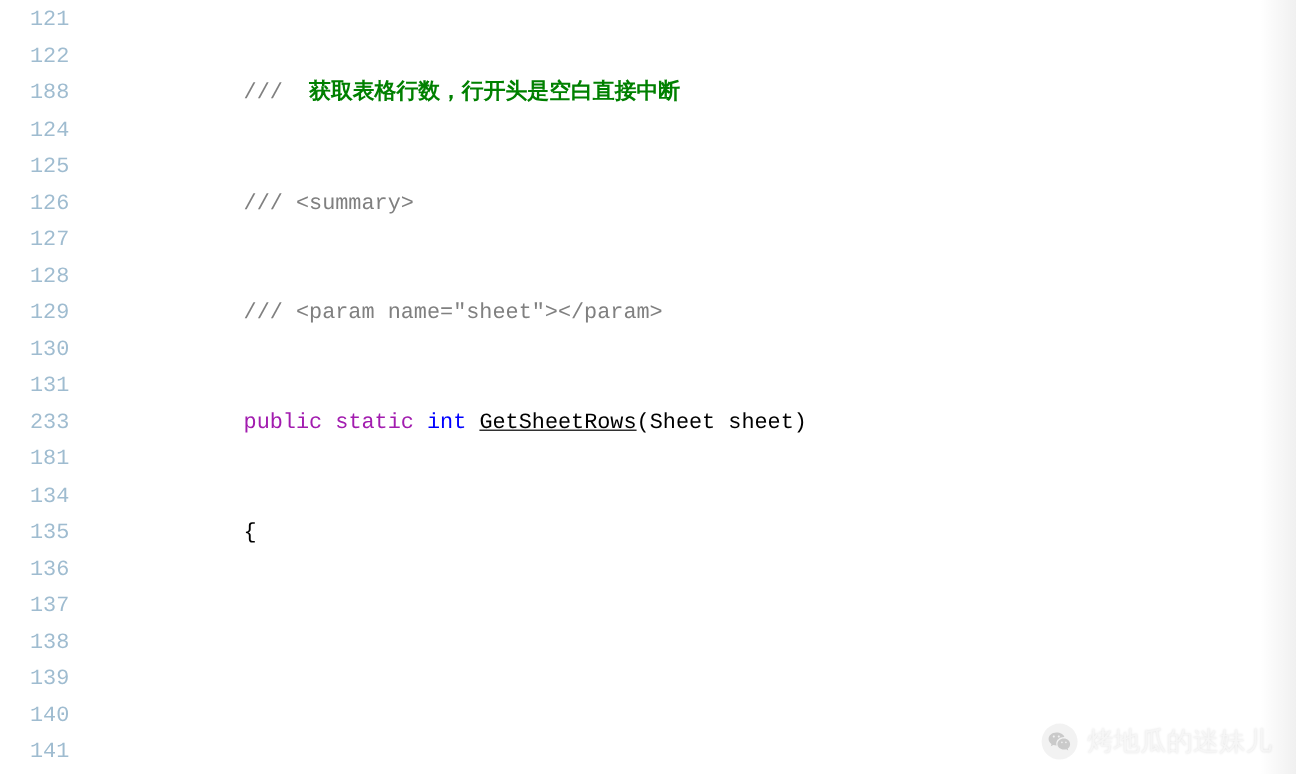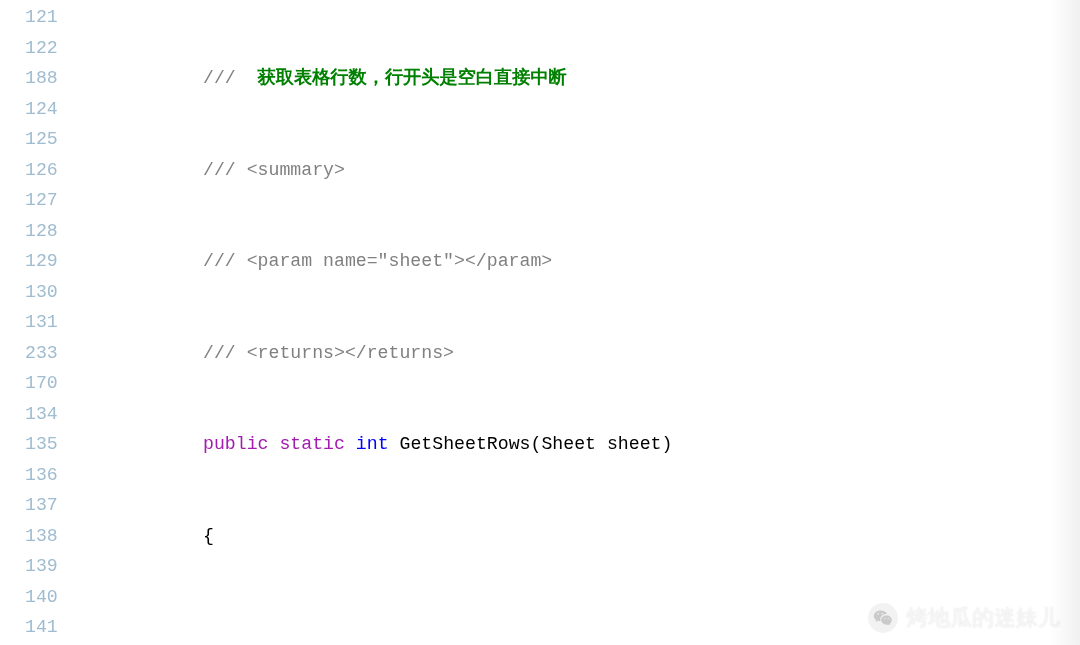--- a/index.html
+++ b/index.html
@@ -41,21 +41,21 @@
   }
   .code-line {
     height: 30.5px;
   }
   .tok-comment-slash { color: #808080; }
   .tok-comment-tag   { color: #808080; }
   .tok-comment-text  { color: #008000; font-weight: bold; }
   .tok-keyword       { color: #a21caf; }
   .tok-type          { color: #0000ff; }
   .tok-typeident     { color: #000000; }
-  .tok-method        { color: #000000; }
+  .tok-method        { color: #000000; text-decoration: underline; }
   .tok-ident         { color: #000000; }
   .tok-punct         { color: #000000; }
 
   .watermark {
     position: absolute;
     right: 20px;
     bottom: 12px;
     display: flex;
     align-items: center;
     gap: 8px;
@@ -98,36 +98,35 @@
     <div class="gutter-line">188</div>
     <div class="gutter-line">124</div>
     <div class="gutter-line">125</div>
     <div class="gutter-line">126</div>
     <div class="gutter-line">127</div>
     <div class="gutter-line">128</div>
     <div class="gutter-line">129</div>
     <div class="gutter-line">130</div>
     <div class="gutter-line">131</div>
     <div class="gutter-line">233</div>
-    <div class="gutter-line">170</div>
+    <div class="gutter-line">181</div>
     <div class="gutter-line">134</div>
     <div class="gutter-line">135</div>
     <div class="gutter-line">136</div>
     <div class="gutter-line">137</div>
     <div class="gutter-line">138</div>
     <div class="gutter-line">139</div>
     <div class="gutter-line">140</div>
     <div class="gutter-line">141</div>
   </div>
 
   <div class="code">
     <div class="code-line"><span>            </span><span class="tok-comment-slash">///</span><span class="tok-comment-text">  获取表格行数，行开头是空白直接中断</span></div>
     <div class="code-line"><span>            </span><span class="tok-comment-slash">///</span><span class="tok-comment-tag"> &lt;summary&gt;</span></div>
     <div class="code-line"><span>            </span><span class="tok-comment-slash">///</span><span class="tok-comment-tag"> &lt;param name="sheet"&gt;&lt;/param&gt;</span></div>
-    <div class="code-line"><span>            </span><span class="tok-comment-slash">///</span><span class="tok-comment-tag"> &lt;returns&gt;&lt;/returns&gt;</span></div>
     <div class="code-line"><span>            </span><span class="tok-keyword">public</span><span> </span><span class="tok-keyword">static</span><span> </span><span class="tok-type">int</span><span> </span><span class="tok-method">GetSheetRows</span><span class="tok-punct">(</span><span class="tok-typeident">Sheet</span><span> </span><span class="tok-ident">sheet</span><span class="tok-punct">)</span></div>
     <div class="code-line"><span>            </span><span class="tok-punct">{</span></div>
     
     
     
     
     
     
     
     

